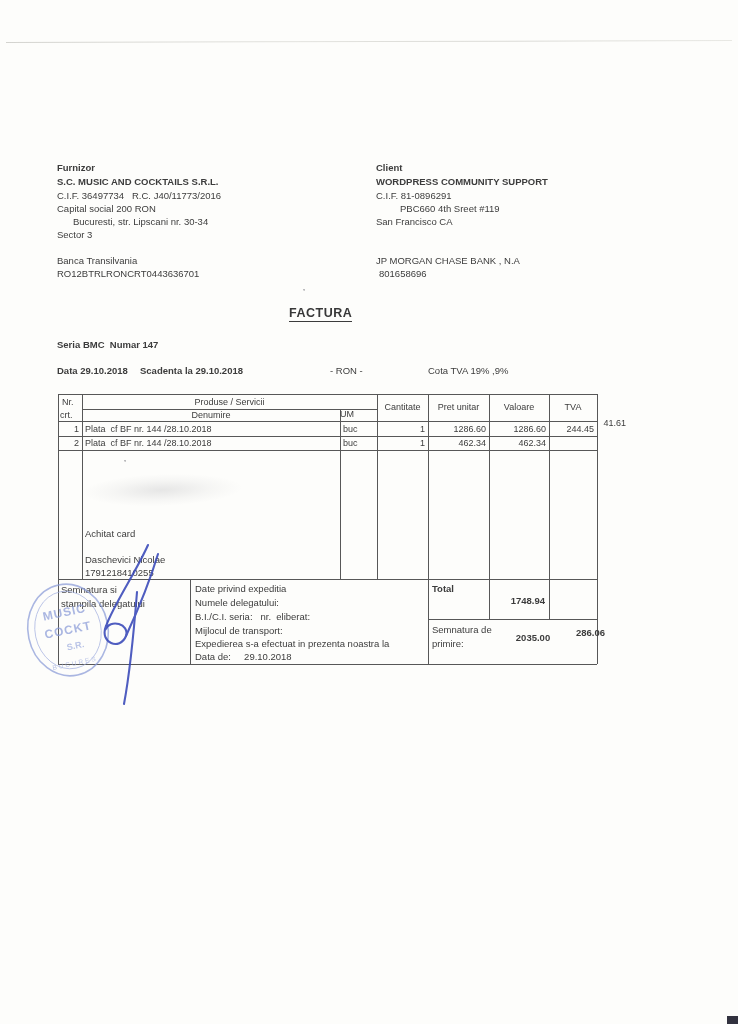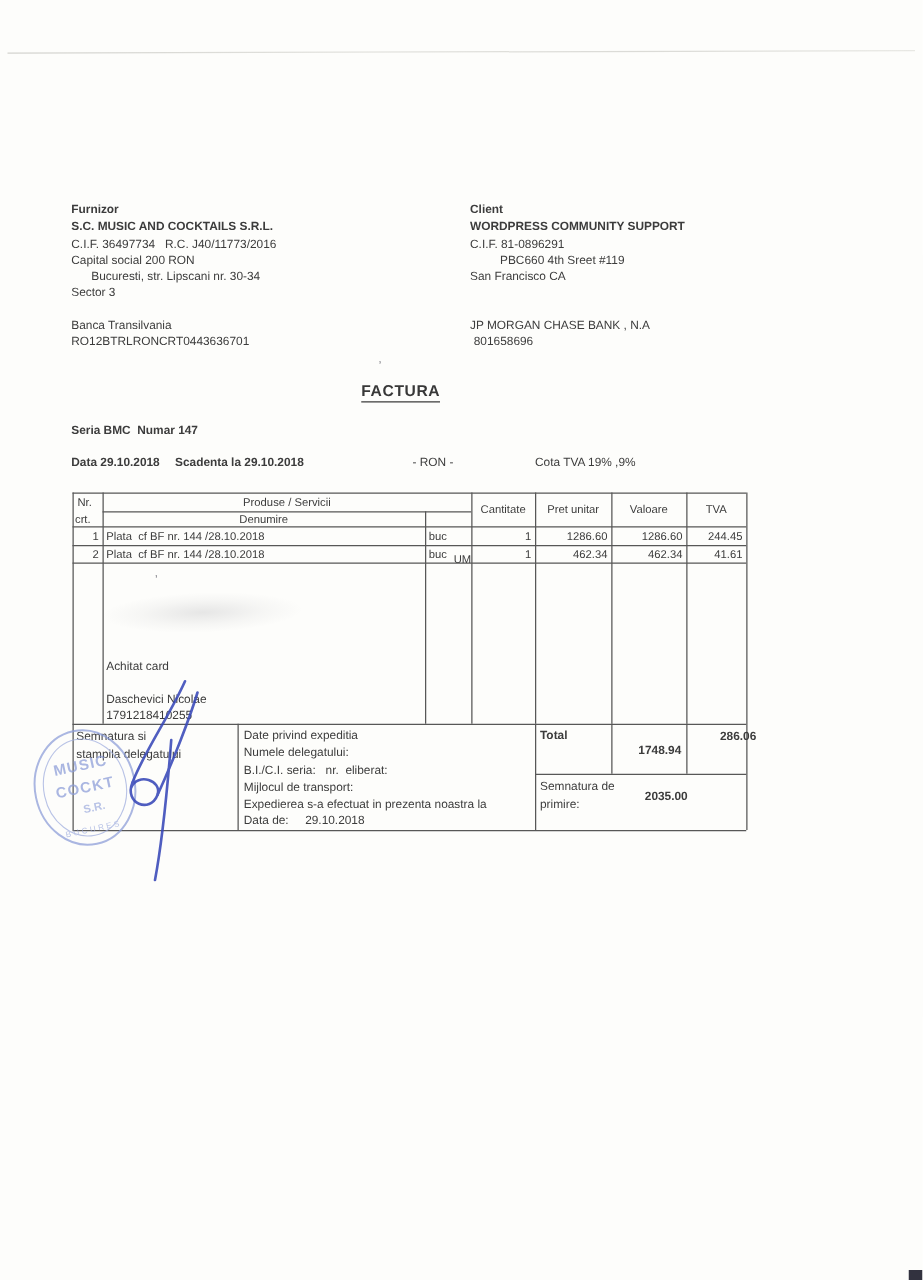--- a/index.html
+++ b/index.html
@@ -85,21 +85,21 @@
 
   <div class="vl" style="left:190px;top:579px;height:85px;"></div>
   <div class="vl" style="left:428px;top:579px;height:85px;"></div>
   <div class="vl" style="left:489px;top:579px;height:40px;"></div>
   <div class="vl" style="left:549px;top:579px;height:40px;"></div>
 
   <div class="t small" style="left:62px;top:396px;">Nr.</div>
   <div class="t small" style="left:60px;top:409px;">crt.</div>
   <div class="t small" style="left:82px;top:396px;width:295px;text-align:center;">Produse / Servicii</div>
   <div class="t small" style="left:82px;top:409px;width:258px;text-align:center;">Denumire</div>
-  <div class="t small" style="left:340px;top:408px;width:37px;text-align:right;margin-top:33px;">UM</div>
+  <div class="t small" style="left:340px;top:408px;width:37px;text-align:left;">UM</div>
   <div class="t small" style="left:377px;top:401px;width:51px;text-align:center;">Cantitate</div>
   <div class="t small" style="left:428px;top:401px;width:61px;text-align:center;">Pret unitar</div>
   <div class="t small" style="left:489px;top:401px;width:60px;text-align:center;">Valoare</div>
   <div class="t small" style="left:549px;top:401px;width:48px;text-align:center;">TVA</div>
 
   <div>
     <div class="t small num" style="left:58px;top:423px;width:21px;">1</div>
     <div class="t small" style="left:85px;top:423px;">Plata  cf BF nr. 144 /28.10.2018</div>
     <div class="t small" style="left:343px;top:423px;">buc</div>
     <div class="t small num" style="left:377px;top:423px;width:48px;">1</div>
@@ -107,40 +107,40 @@
     <div class="t small num" style="left:489px;top:423px;width:57px;">1286.60</div>
     <div class="t small num" style="left:549px;top:423px;width:45px;">244.45</div>
   </div>
   <div>
     <div class="t small num" style="left:58px;top:437px;width:21px;">2</div>
     <div class="t small" style="left:85px;top:437px;">Plata  cf BF nr. 144 /28.10.2018</div>
     <div class="t small" style="left:343px;top:437px;">buc</div>
     <div class="t small num" style="left:377px;top:437px;width:48px;">1</div>
     <div class="t small num" style="left:428px;top:437px;width:58px;">462.34</div>
     <div class="t small num" style="left:489px;top:437px;width:57px;">462.34</div>
-    <div class="t small num" style="left:549px;top:437px;width:45px;">41.61</div>
+    <div class="t small num" style="left:549px;top:417px;width:45px;padding-left:32px;">41.61</div>
   </div>
 
   <div class="t" style="left:85px;top:527px;">Achitat card</div>
   <div class="t" style="left:85px;top:553px;">Daschevici Nicolae</div>
   <div class="t" style="left:85px;top:566px;">1791218410255</div>
 
   <div class="t" style="left:61px;top:583px;">Semnatura si</div>
   <div class="t" style="left:61px;top:597px;">stampila delegatului</div>
 
   <div class="t" style="left:195px;top:582px;">Date privind expeditia</div>
   <div class="t" style="left:195px;top:596px;">Numele delegatului:</div>
   <div class="t" style="left:195px;top:610px;">B.I./C.I. seria:   nr.  eliberat:</div>
   <div class="t" style="left:195px;top:624px;">Mijlocul de transport:</div>
   <div class="t" style="left:195px;top:637px;">Expedierea s-a efectuat in prezenta noastra la</div>
   <div class="t" style="left:195px;top:650px;">Data de:     29.10.2018</div>
 
   <div class="t b" style="left:432px;top:582px;">Total</div>
   <div class="t b num" style="left:489px;top:594px;width:56px;">1748.94</div>
-  <div class="t b num" style="left:549px;top:583px;width:56px;">286.06</div>
+  <div class="t b num" style="left:549px;top:626px;width:56px;">286.06</div>
 
   <div class="t" style="left:432px;top:623px;">Semnatura de</div>
   <div class="t" style="left:432px;top:637px;">primire:</div>
   <div class="t b" style="left:500px;top:631px;width:66px;text-align:center;">2035.00</div>
 
   <svg width="190" height="195" viewBox="0 0 190 195" style="position:absolute;left:20px;top:530px;">
 
     <g opacity="0.72" transform="rotate(-12 48 100)">
       <ellipse cx="48" cy="100" rx="40" ry="46" fill="none" stroke="#8b9cd8" stroke-width="1.6"></ellipse>
       <ellipse cx="48" cy="100" rx="33" ry="39" fill="none" stroke="#9fadde" stroke-width="0.9"></ellipse>

